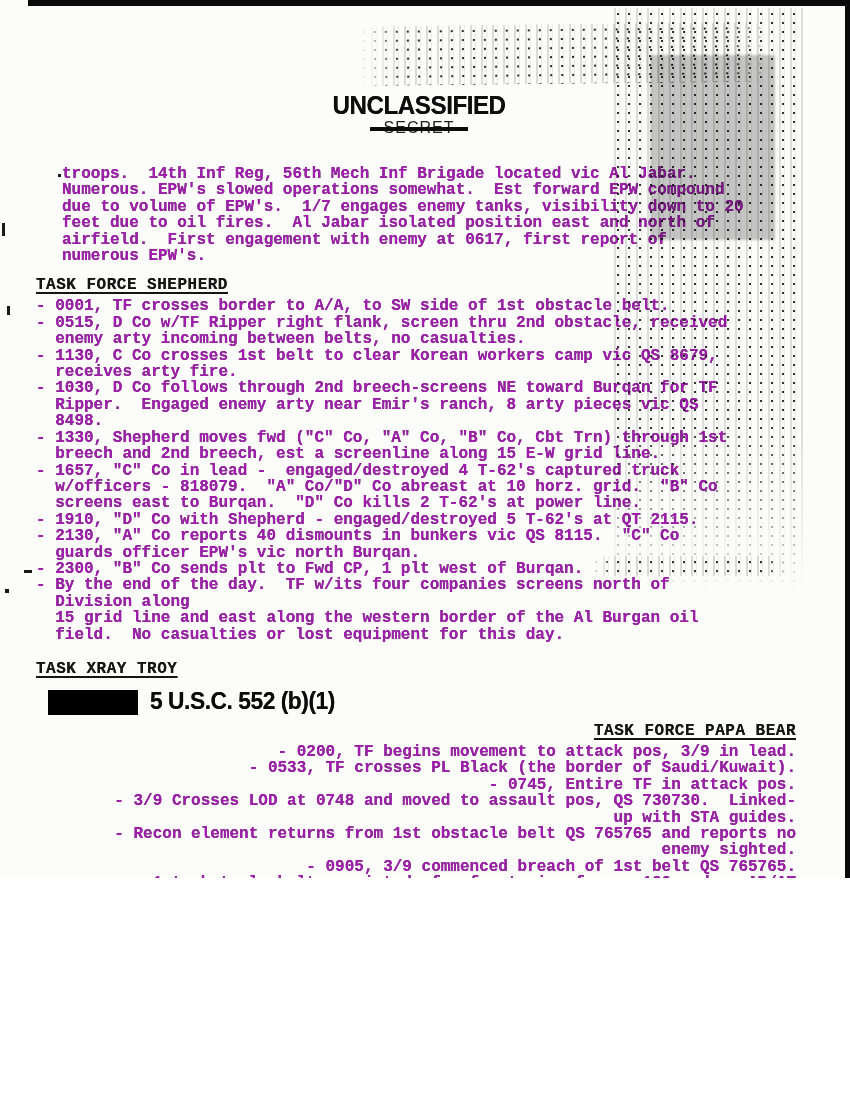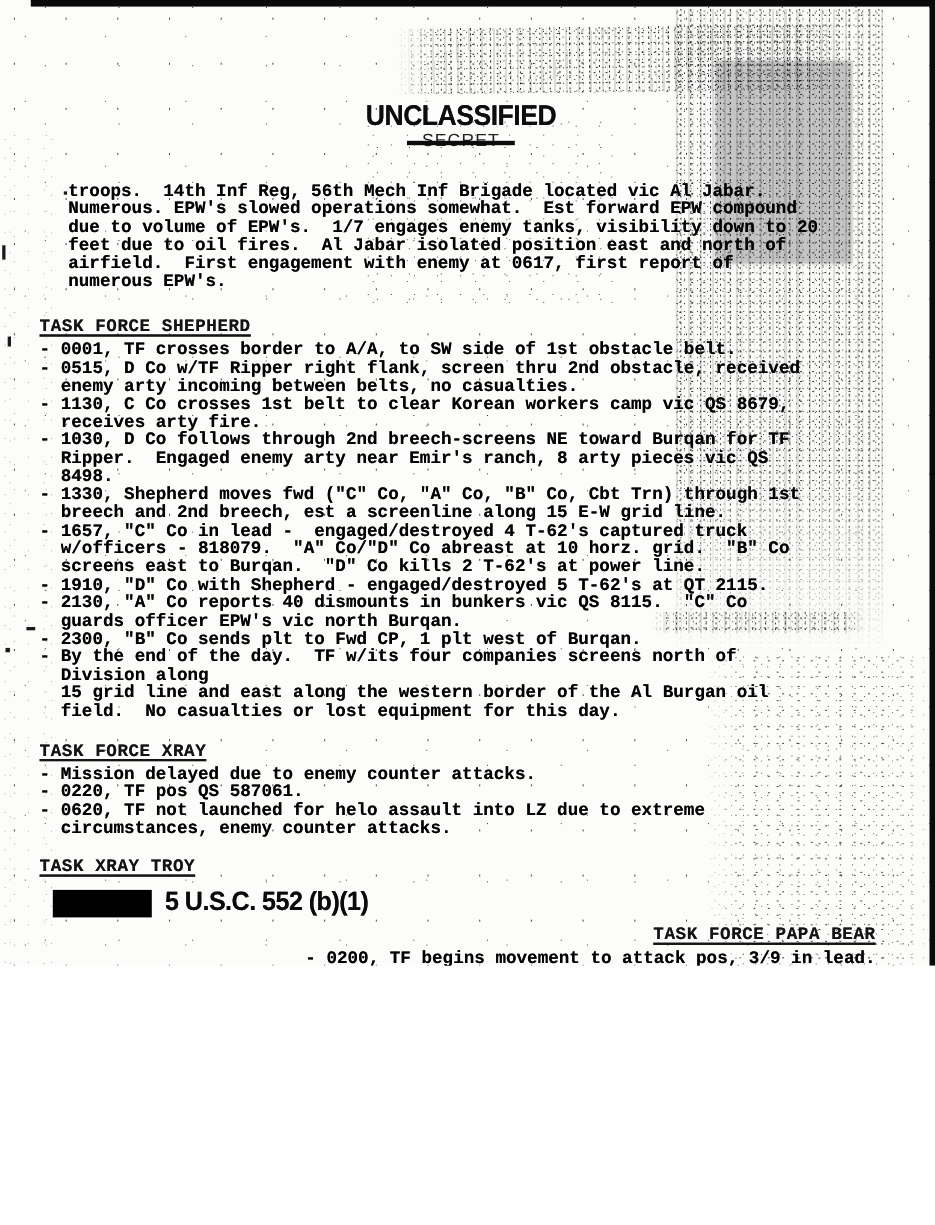--- a/index.html
+++ b/index.html
@@ -12,26 +12,26 @@
     color:#141414;
   }
   
   .border-top{position:absolute;left:28px;top:0;right:0;height:6px;background:#0a0a0a;z-index:6;}
   .border-right{position:absolute;top:0;right:0;width:5px;height:1114px;background:#0a0a0a;z-index:6;}
   .border-bottom{position:absolute;left:0;top:1103px;width:850px;height:5px;background:#2a2a2a;border-top:2px solid #000;z-index:6;}
   
   .body-col{position:absolute;left:36px;top:166px;width:760px;z-index:2;}
   .mono{
     font:700 16px/16.4px "Liberation Mono","DejaVu Sans Mono",monospace;
-    white-space:pre;margin:0;color:#000000;
+    white-space:pre;margin:0;color:#a21caf;
     text-shadow:0 0 .5px rgba(10,10,10,.75);
   }
   .intro{margin-left:26px;}
   .section{margin-top:18px;}
-  .section.first{margin-top:24px;}
+  .section.first{margin-top:12px;}
   .section.xray{margin-top:19px;}
   .section.troy{margin-top:17px;}
   .section.papa{margin-top:7px;text-align:right;}
   .section-title{
     display:inline-block;
     font:700 16px/17px "Liberation Mono","DejaVu Sans Mono",monospace;
     text-decoration:underline;
     text-decoration-thickness:1.5px;
     text-underline-offset:3px;
     margin:0 0 4px 0;
@@ -163,27 +163,20 @@
 - 1910, "D" Co with Shepherd - engaged/destroyed 5 T-62's at QT 2115.
 - 2130, "A" Co reports 40 dismounts in bunkers vic QS 8115.  "C" Co
   guards officer EPW's vic north Burqan.
 - 2300, "B" Co sends plt to Fwd CP, 1 plt west of Burqan.
 - By the end of the day.  TF w/its four companies screens north of
   Division along
   15 grid line and east along the western border of the Al Burgan oil
   field.  No casualties or lost equipment for this day.</pre>
     </div>
 
-    <div class="section xray">
-      <h2 class="section-title">TASK FORCE XRAY</h2>
-      <pre class="mono">- Mission delayed due to enemy counter attacks.
-- 0220, TF pos QS 587061.
-- 0620, TF not launched for helo assault into LZ due to extreme
-  circumstances, enemy counter attacks.</pre>
-    </div>
 
     <div class="section troy">
       <h2 class="section-title">TASK XRAY TROY</h2>
       <div class="redaction-row">
         <div class="redaction-bar"></div>
         <div class="redaction-statute">5 U.S.C. 552 (b)(1)</div>
       </div>
     </div>
 
     <div class="section papa">

